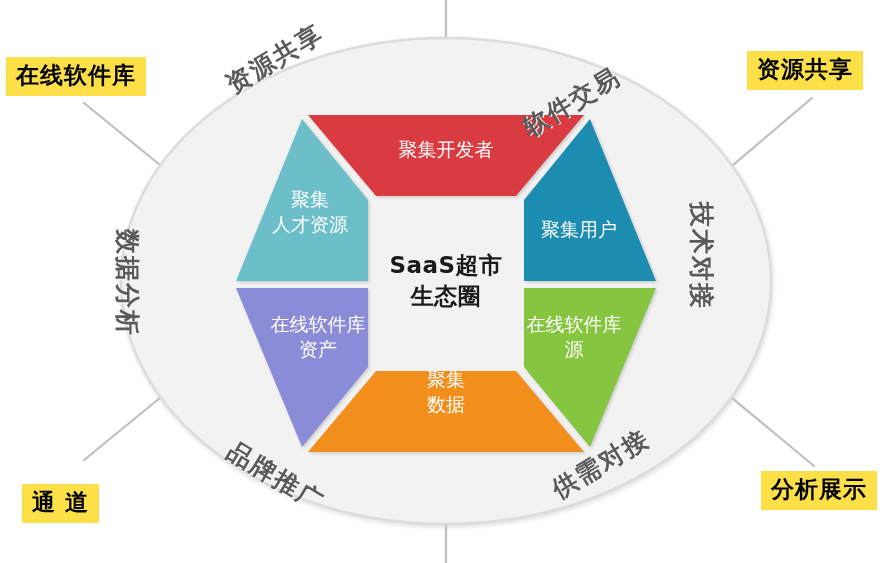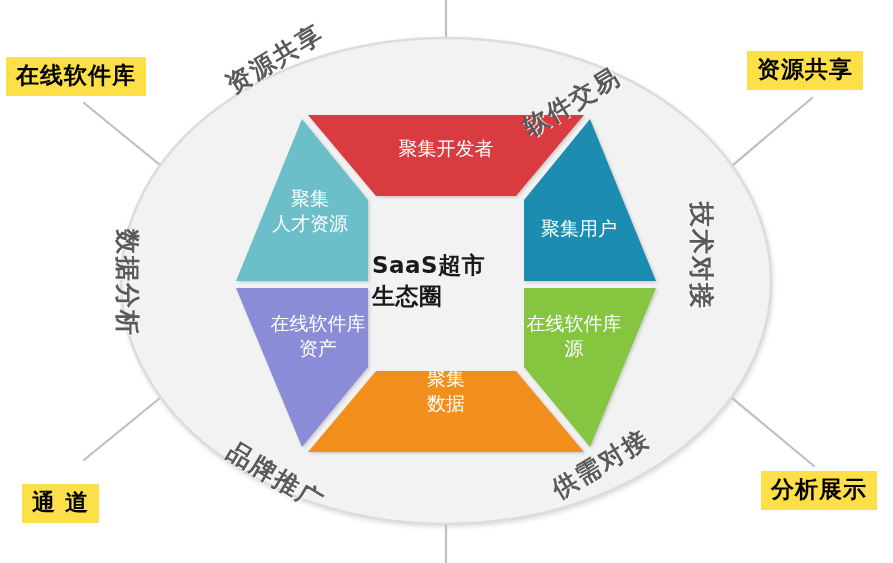--- a/index.html
+++ b/index.html
@@ -64,30 +64,31 @@
 
   
   .seg-label {
     position: absolute;
     color: #ffffff;
     font-size: 19px;
     font-weight: 400;
     line-height: 1.3;
     text-align: center;
     white-space: pre-line;
-    font-family: Liberation Mono, monospace;
+    font-family: Liberation Serif, serif;
     pointer-events: none;
   }
   
   #center-text {
     position: absolute;
     color: #1a1a1a;
     font-size: 23px;
     font-weight: 700;
     line-height: 1.35;
+    text-align: center;
     white-space: pre-line;
     letter-spacing: 0.5px;
     font-family: "DejaVu Sans", "Liberation Sans", sans-serif;
   }
 </style>
 </head>
 <body>
 
 <div id="canvas">
 

